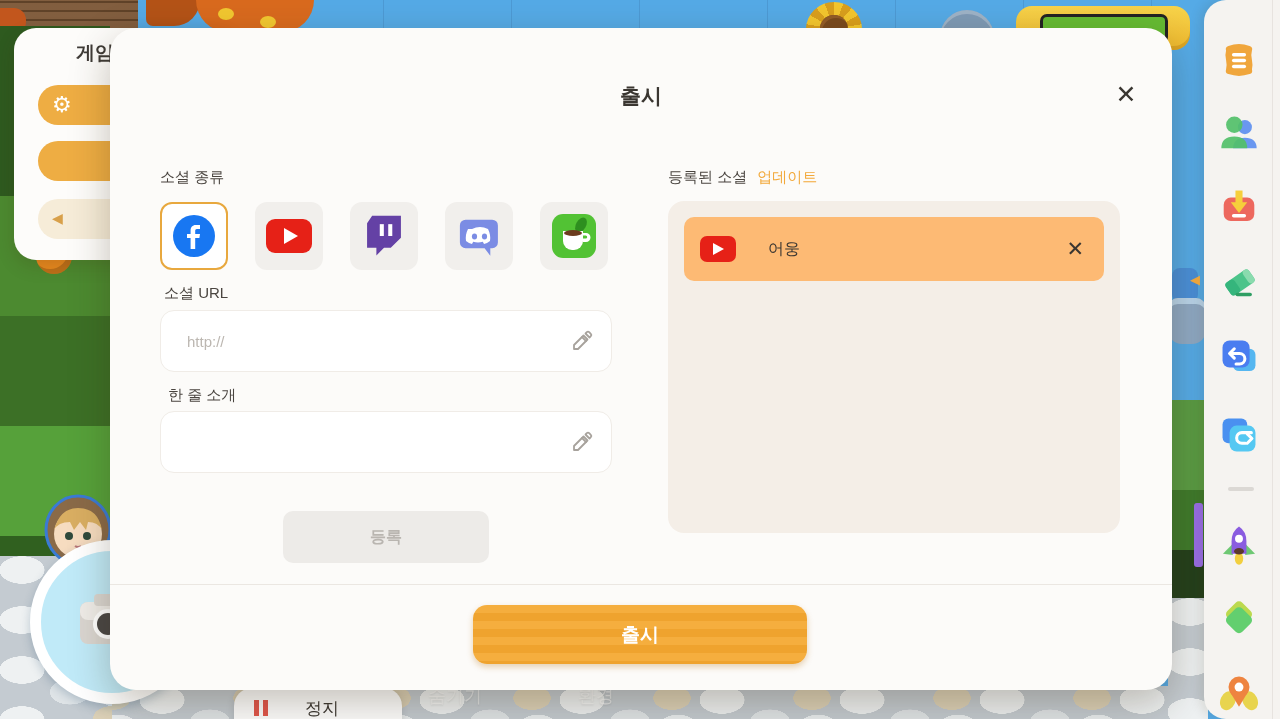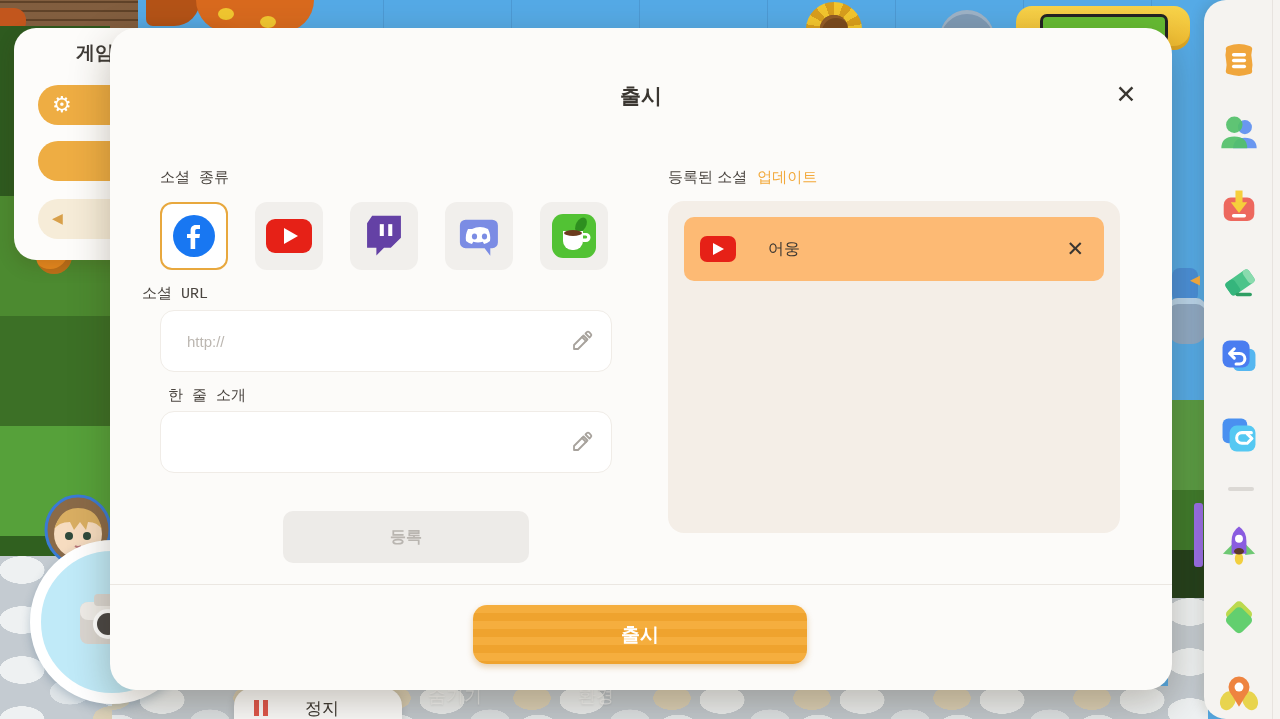--- a/index.html
+++ b/index.html
@@ -76,37 +76,37 @@
   .modal { position:absolute; left:110px; top:28px; width:1062px; height:662px; background:#fcfbf9; border-radius:26px;
          box-shadow:0 14px 40px rgba(50,35,10,.28); }
   .modal-title { position:absolute; top:54px; left:0; width:100%; text-align:center; font-size:21px; font-weight:bold; color:#3a3631; }
   .modal-close { position:absolute; right:28px; top:48px; width:36px; height:36px; font-size:25px; color:#3a3631;
          display:flex; align-items:center; justify-content:center; cursor:pointer; }
   .tabbar { position:absolute; left:0; top:82px; width:100%; height:48px; background:#f6f1ec;
          display:flex; align-items:center; gap:46px; padding-left:48px; }
   .tab { font-size:16px; font-weight:bold; color:#3f3b37; cursor:pointer; }
   .tab.disabled { color:#cbc5bd; }
 
-  .field-label { position:absolute; font-size:15px; color:#4a4540;font-family:Liberation Mono, monospace; }
+  .field-label { position:absolute; font-size:15px; color:#4a4540; }
   .lbl-social-type { left:50px; top:140px; }
-  .lbl-social-url  { left:32px; top:256px; }
+  .lbl-social-url  { left:54px; top:256px; }
   .lbl-intro       { left:58px; top:358px; }
 
   .tile-row { position:absolute; left:50px; top:174px; display:flex; gap:27px; }
   .tile { width:68px; height:68px; border-radius:12px; background:#f1efec; display:flex; align-items:center; justify-content:center; cursor:pointer; }
   .tile.selected { background:#ffffff; border:2px solid #e8a83e; }
 
   .text-input { position:absolute; left:50px; width:452px; height:62px; background:#ffffff; border:1px solid #f0ece7; border-radius:14px;
          padding:0 52px 0 26px; font-size:15px; color:#4a4540; outline:none; }
   .text-input::placeholder { color:#bcb7b1; }
   .input-url { top:282px; } .input-intro { top:383px; }
   .edit-ic { position:absolute; width:24px; height:24px; cursor:pointer; }
   .edit-ic.e1 { left:460px; top:301px; } .edit-ic.e2 { left:460px; top:402px; }
 
-  .register-btn { position:absolute; left:173px; top:483px; width:246px; height:52px; border-radius:10px; background:#edebe8;
+  .register-btn { position:absolute; left:173px; top:483px; width:206px; height:52px; border-radius:10px; background:#edebe8;
          border:none; font-size:16px; font-weight:bold; color:#b9b5b0; }
 
   .reg-label-row { position:absolute; left:558px; top:140px; font-size:15px; }
   .reg-label { color:#4a4540; } .upd-label { color:#f2a93b; margin-left:6px; cursor:pointer; }
   .reg-panel { position:absolute; left:558px; top:173px; width:452px; height:332px; background:#f4eee7; border-radius:16px; }
   .reg-card { position:absolute; left:16px; top:16px; width:420px; height:64px; background:#fdba74; border-radius:10px;
          display:flex; align-items:center; }
   .yt-chip { width:36px; height:26px; border-radius:7px; background:#e62117; margin-left:16px; position:relative; }
   .yt-chip::after { content:""; position:absolute; left:13px; top:7px; border-left:11px solid #fff; border-top:6px solid transparent; border-bottom:6px solid transparent; }
   .reg-card .reg-name { margin-left:32px; font-size:16px; color:#3c3833; flex:1; }

